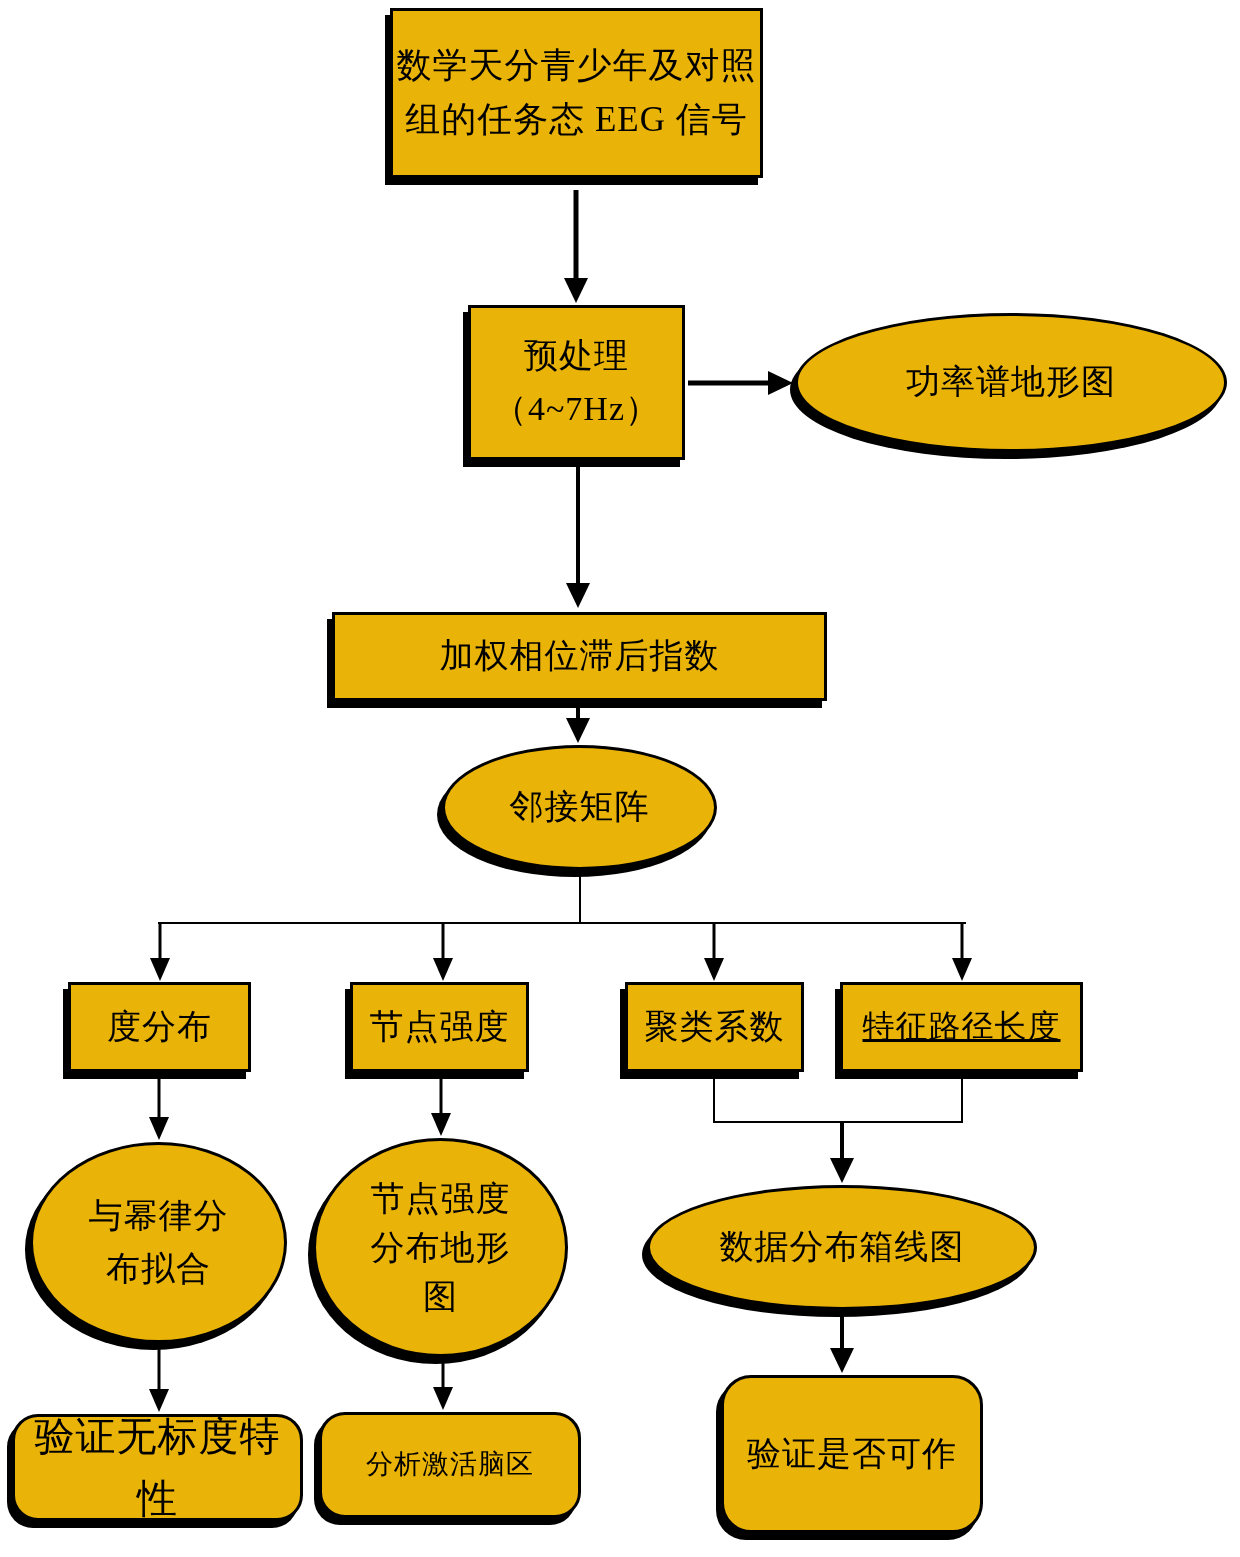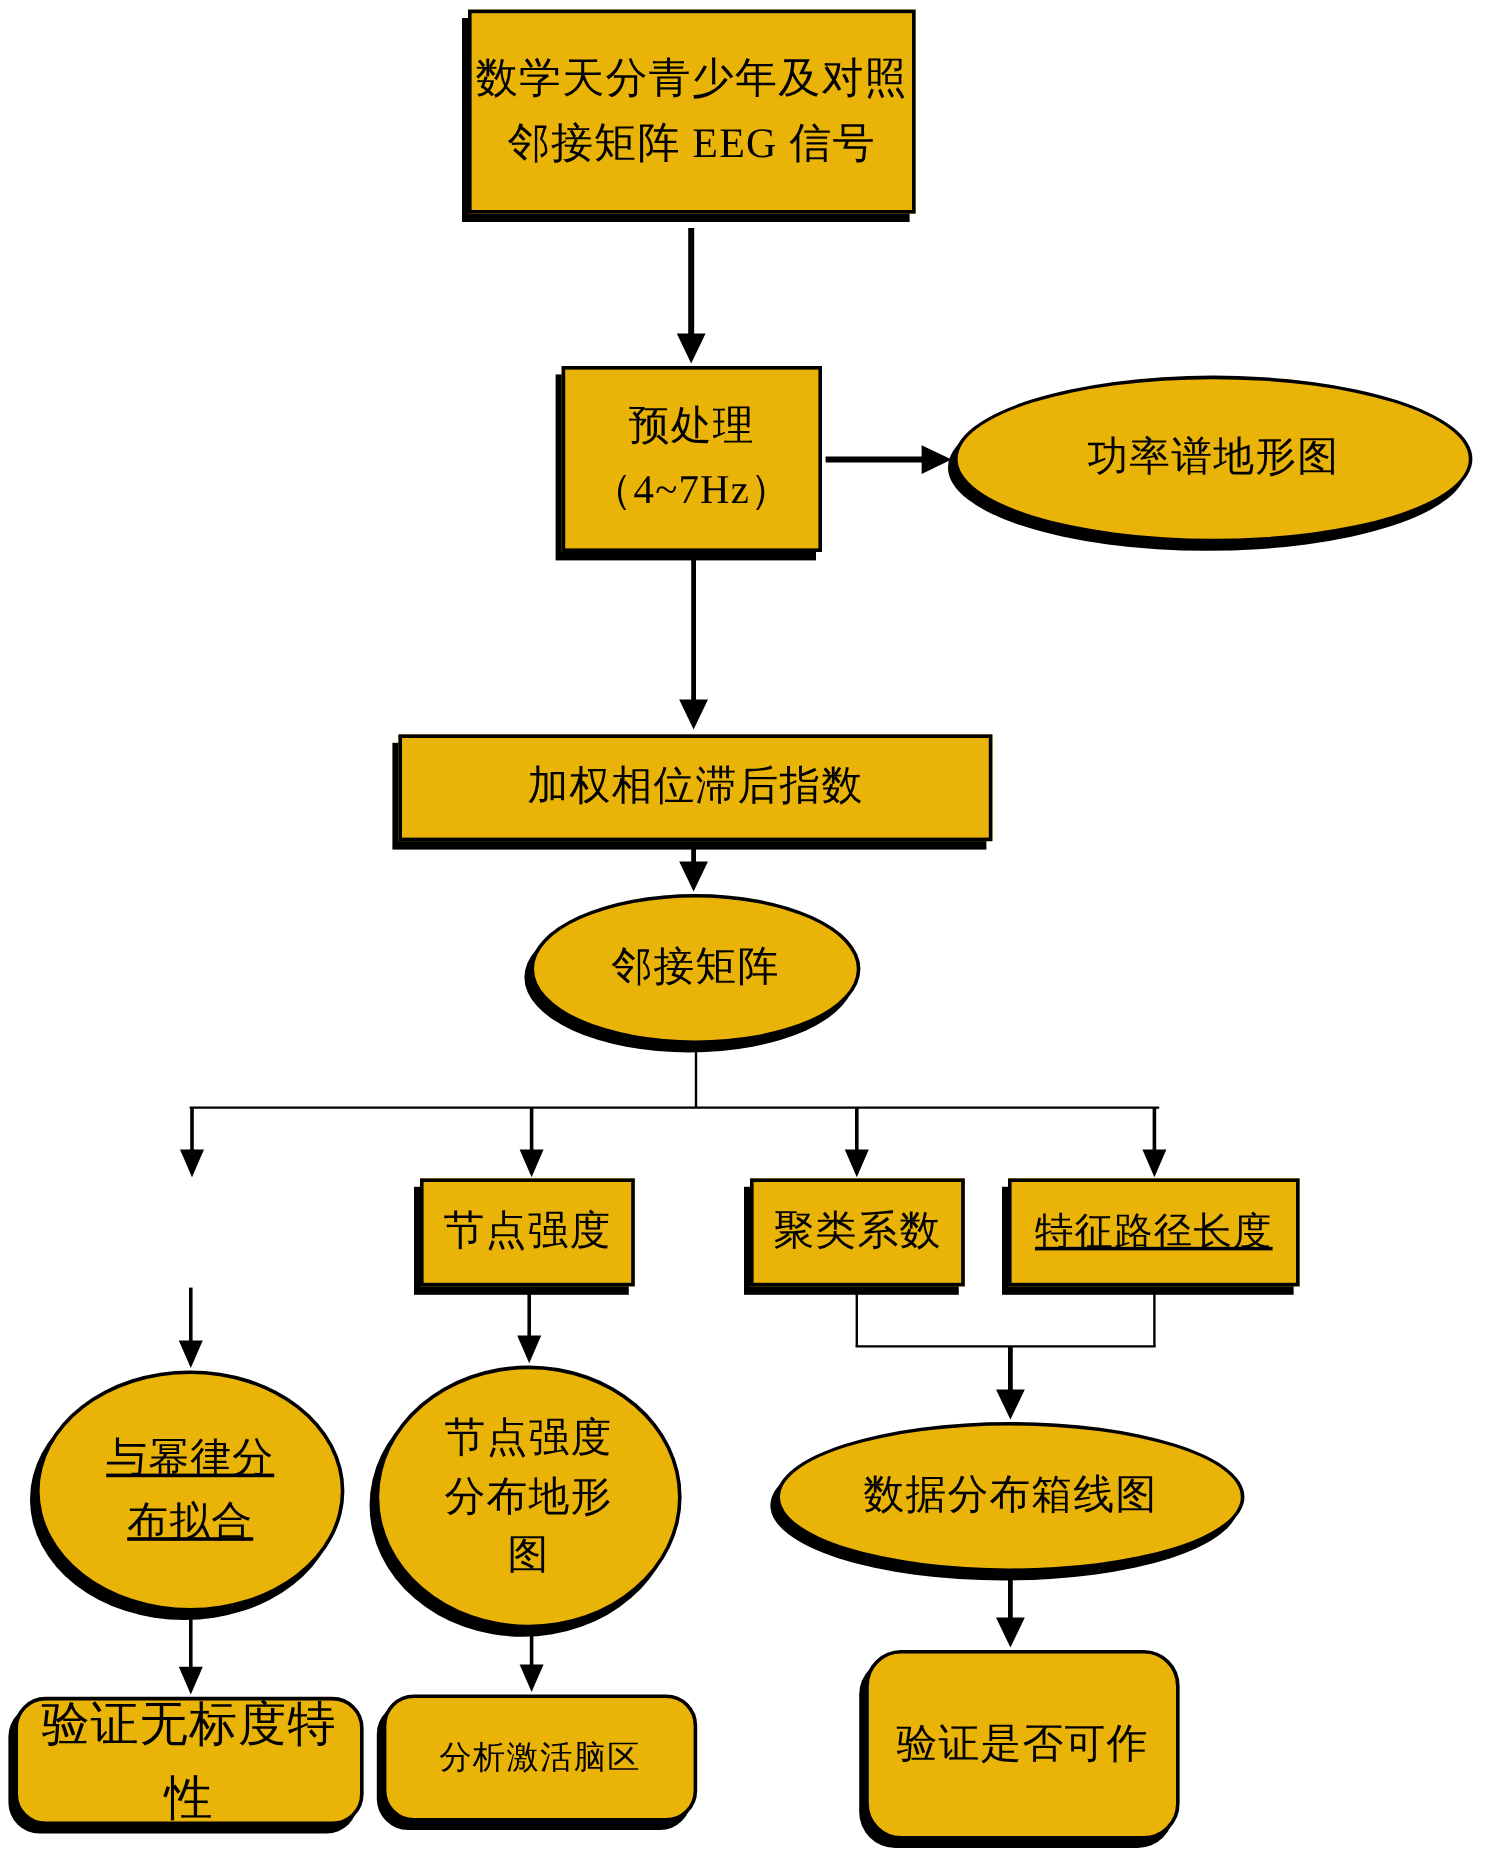--- a/index.html
+++ b/index.html
@@ -44,21 +44,21 @@
   
   #n-eeg       { left: 390px; top: 8px;    width: 373px; height: 170px; font-size: 35px; }
   #n-pre       { left: 468px; top: 305px;  width: 217px; height: 155px; }
   #n-power     { left: 795px; top: 313px;  width: 432px; height: 139px; }
   #n-wpli      { left: 332px; top: 612px;  width: 495px; height: 89px;  }
   #n-adj       { left: 442px; top: 745px;  width: 275px; height: 125px; }
   #n-degree    { left: 68px;  top: 982px;  width: 183px; height: 90px;  }
   #n-strength  { left: 350px; top: 982px;  width: 179px; height: 90px;  }
   #n-cluster   { left: 625px; top: 982px;  width: 179px; height: 90px;  }
   #n-pathlen   { left: 840px; top: 982px;  width: 243px; height: 90px;  font-size: 32px; text-decoration: underline; }
-  #n-powerlaw  { left: 30px;  top: 1142px; width: 257px; height: 201px; text-decoration: underline; }
+  #n-powerlaw  { left: 30px;  top: 1142px; width: 257px; height: 201px; }
   #n-strtopo   { left: 313px; top: 1138px; width: 255px; height: 219px; line-height: 1.45; }
   #n-boxplot   { left: 647px; top: 1185px; width: 390px; height: 125px; }
   #n-scalefree { left: 12px;  top: 1414px; width: 291px; height: 107px; font-size: 40px; }
   #n-brain     { left: 319px; top: 1412px; width: 262px; height: 106px; font-size: 27px; }
   #n-feature   { left: 721px; top: 1375px; width: 262px; height: 158px; border-radius: 30px; }
 </style>
 </head>
 <body>
 
 <div id="canvas">
@@ -98,40 +98,43 @@
       <polygon points="431,1113 451,1113 441,1136"></polygon>
       <polygon points="830,1158 854,1158 842,1183"></polygon>
       <polygon points="149,1389 169,1389 159,1412"></polygon>
       <polygon points="433,1387 453,1387 443,1410"></polygon>
       <polygon points="830,1348 854,1348 842,1373"></polygon>
     </g>
   </svg>
 
   <div class="node" id="n-eeg">
     <span>数学天分青少年及对照</span>
-    <span>邻接矩阵 EEG 信号</span>
+    <span>组的任务态 EEG 信号</span>
   </div>
 
   <div class="node" id="n-pre">
     <span>预处理</span>
     <span>（4~7Hz）</span>
   </div>
 
   <div class="node ellipse" id="n-power">
     <span>功率谱地形图</span>
   </div>
 
   <div class="node" id="n-wpli">
     <span>加权相位滞后指数</span>
   </div>
 
   <div class="node ellipse" id="n-adj">
     <span>邻接矩阵</span>
   </div>
 
+  <div class="node" id="n-degree">
+    <span>度分布</span>
+  </div>
 
   <div class="node" id="n-strength">
     <span>节点强度</span>
   </div>
 
   <div class="node" id="n-cluster">
     <span>聚类系数</span>
   </div>
 
   <div class="node" id="n-pathlen">

